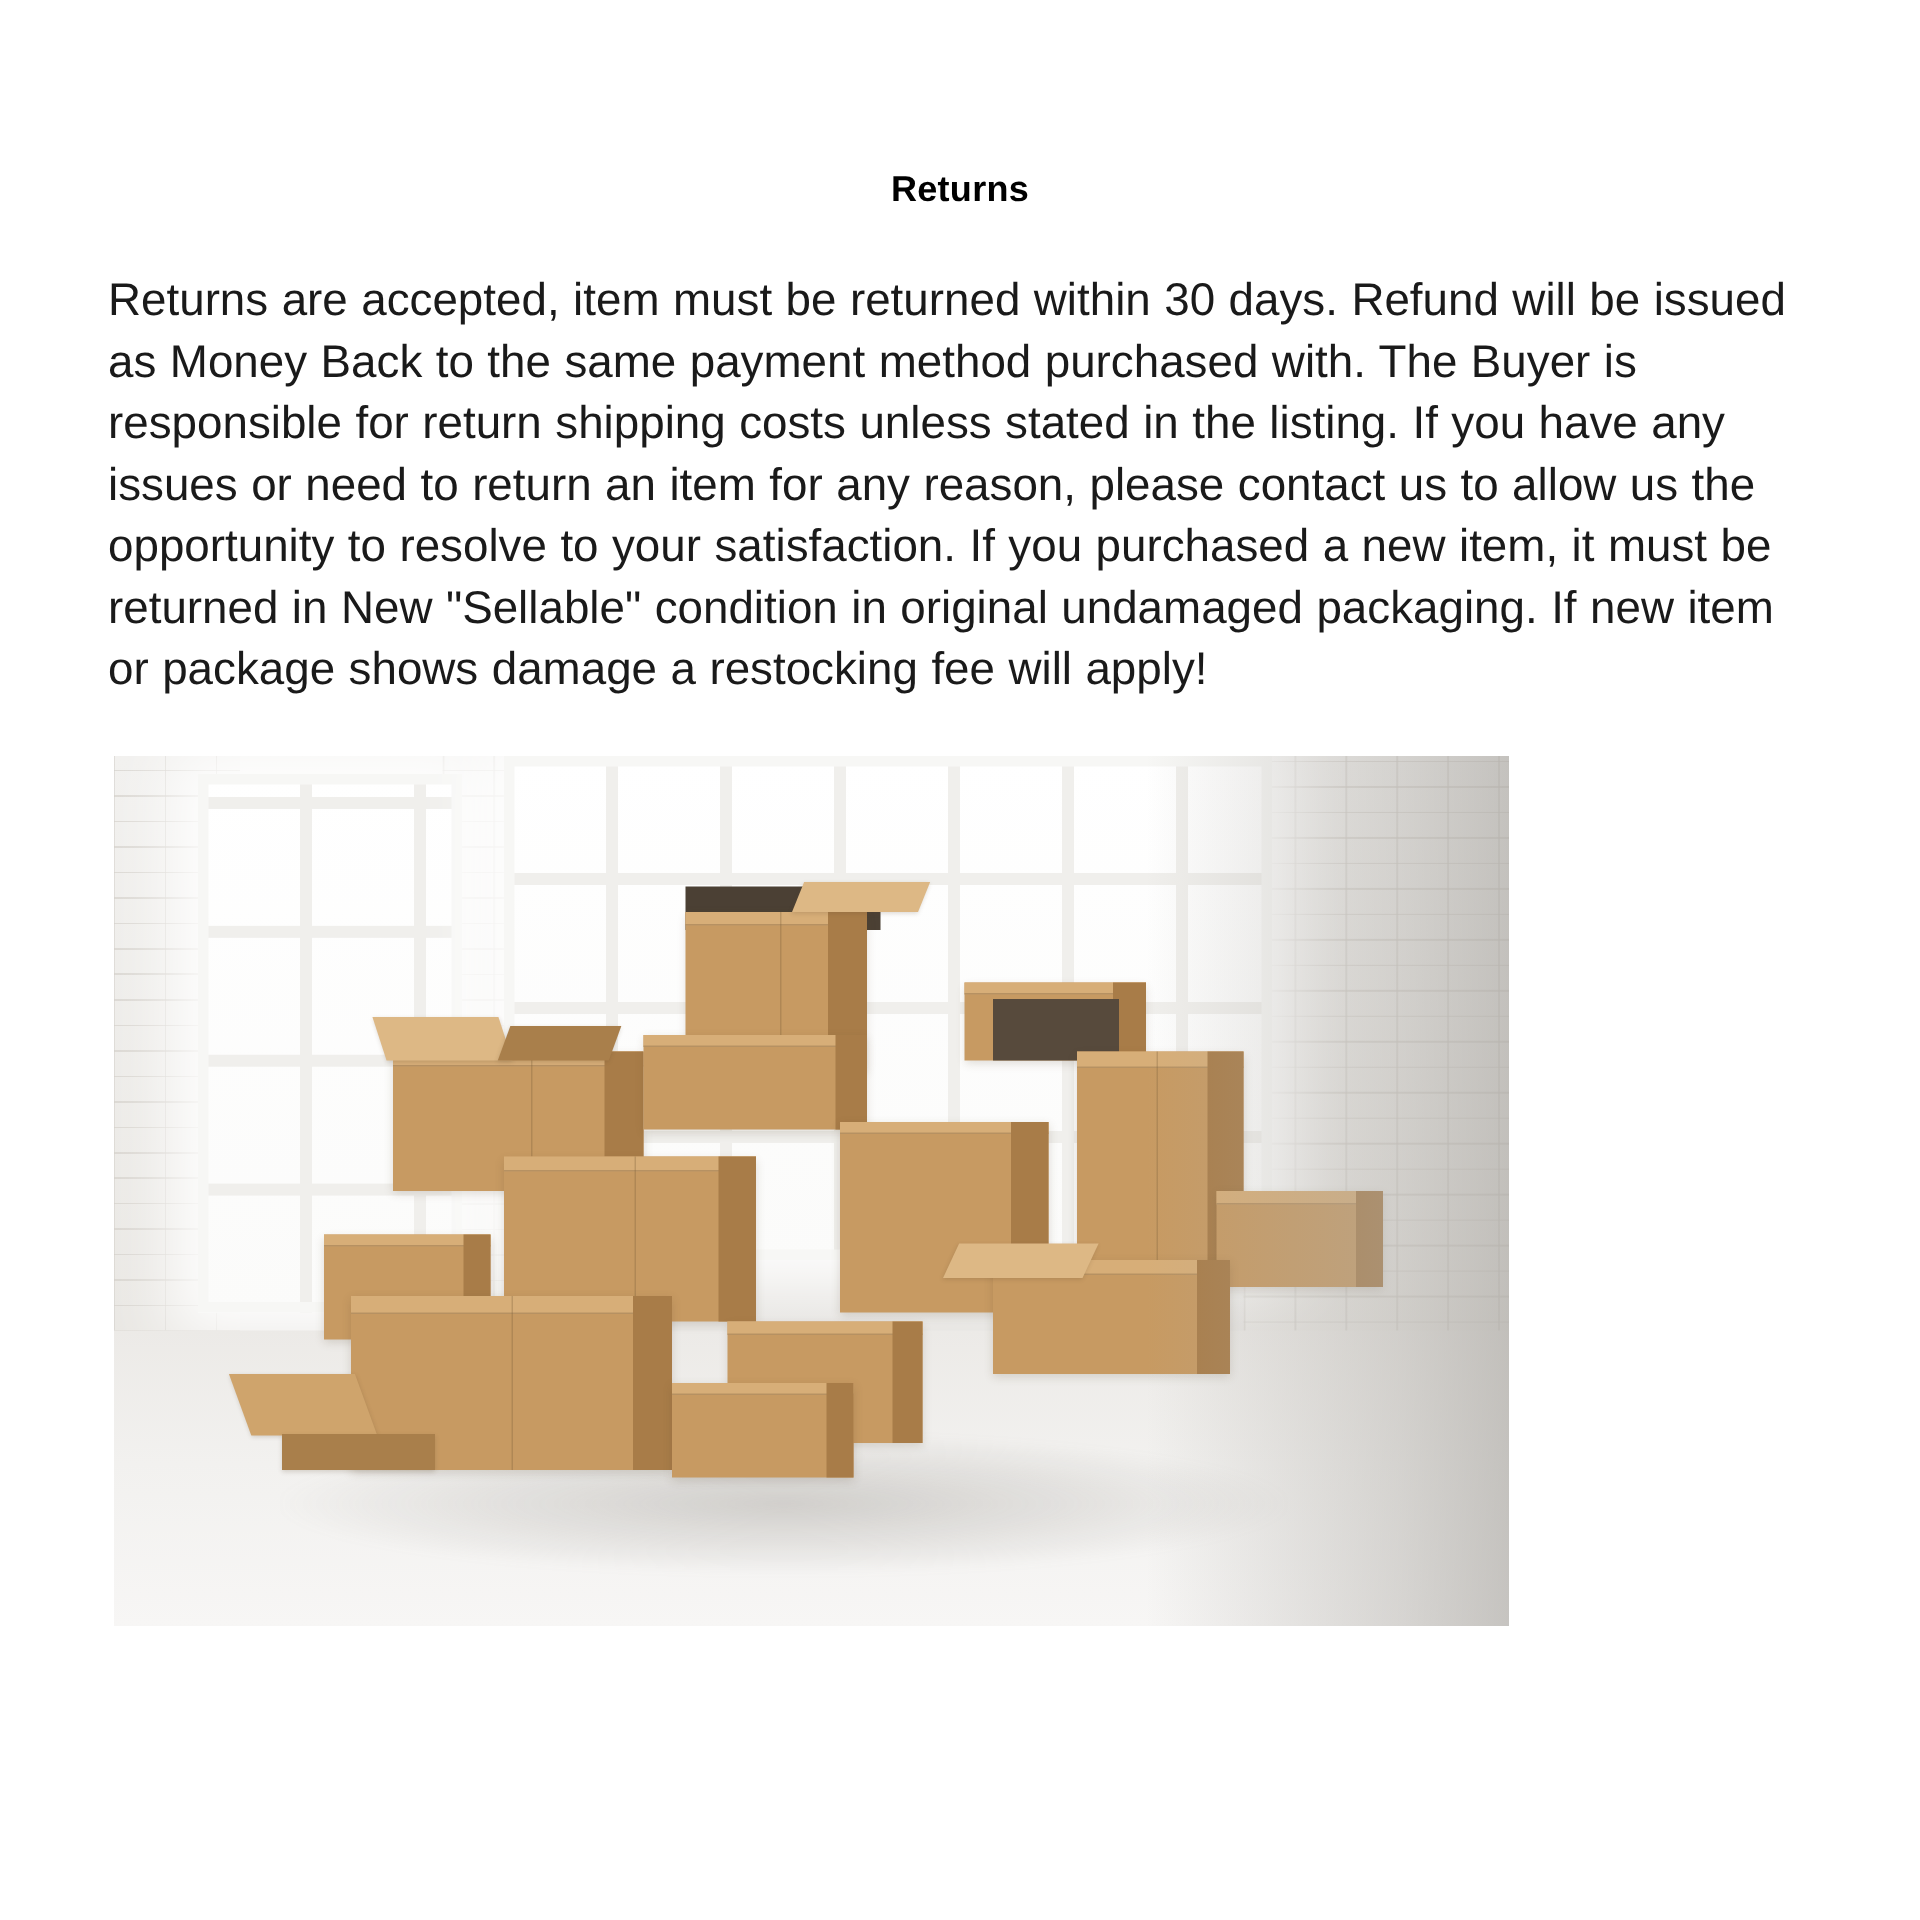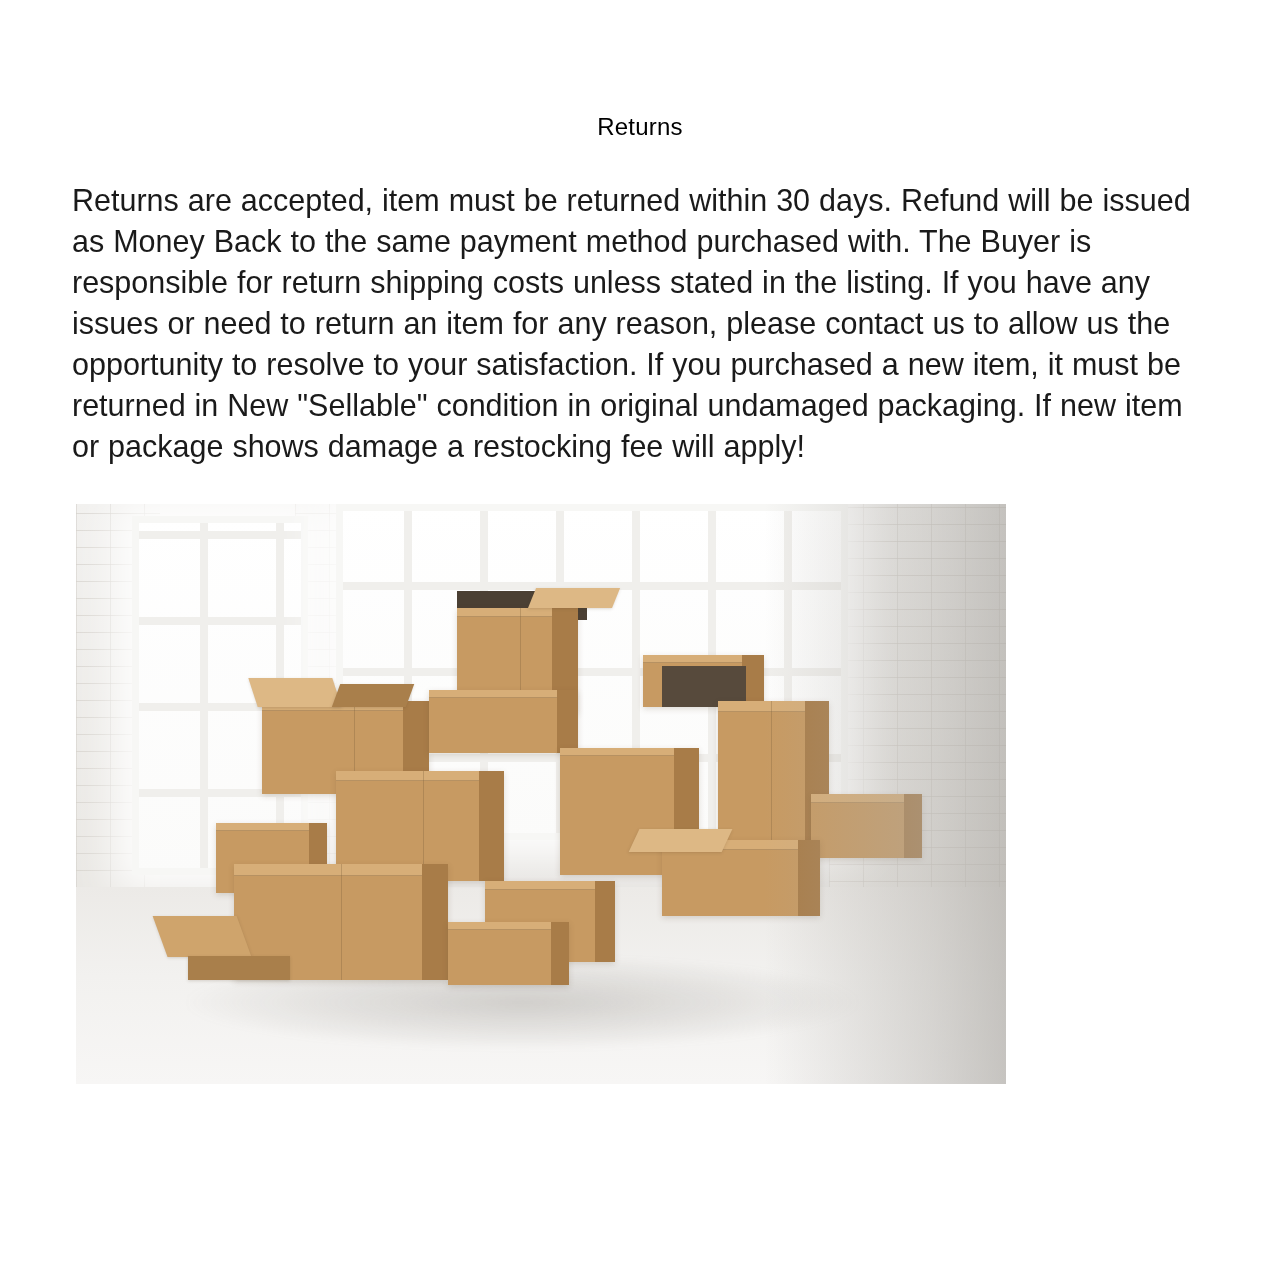--- a/index.html
+++ b/index.html
@@ -20,21 +20,21 @@
     height: 1280px;
     background: #ffffff;
   }
   .doc-title {
     position: absolute;
     top: 113px;
     left: 0;
     width: 1280px;
     text-align: center;
     font-size: 24px;
-    font-weight: normal;
+    font-weight: bold;
     letter-spacing: 0.2px;
     color: #000000;
   }
   .body-text {
     position: absolute;
     top: 180px;
     left: 72px;
     width: 1120px;
     font-size: 30.5px;
     line-height: 41px;

